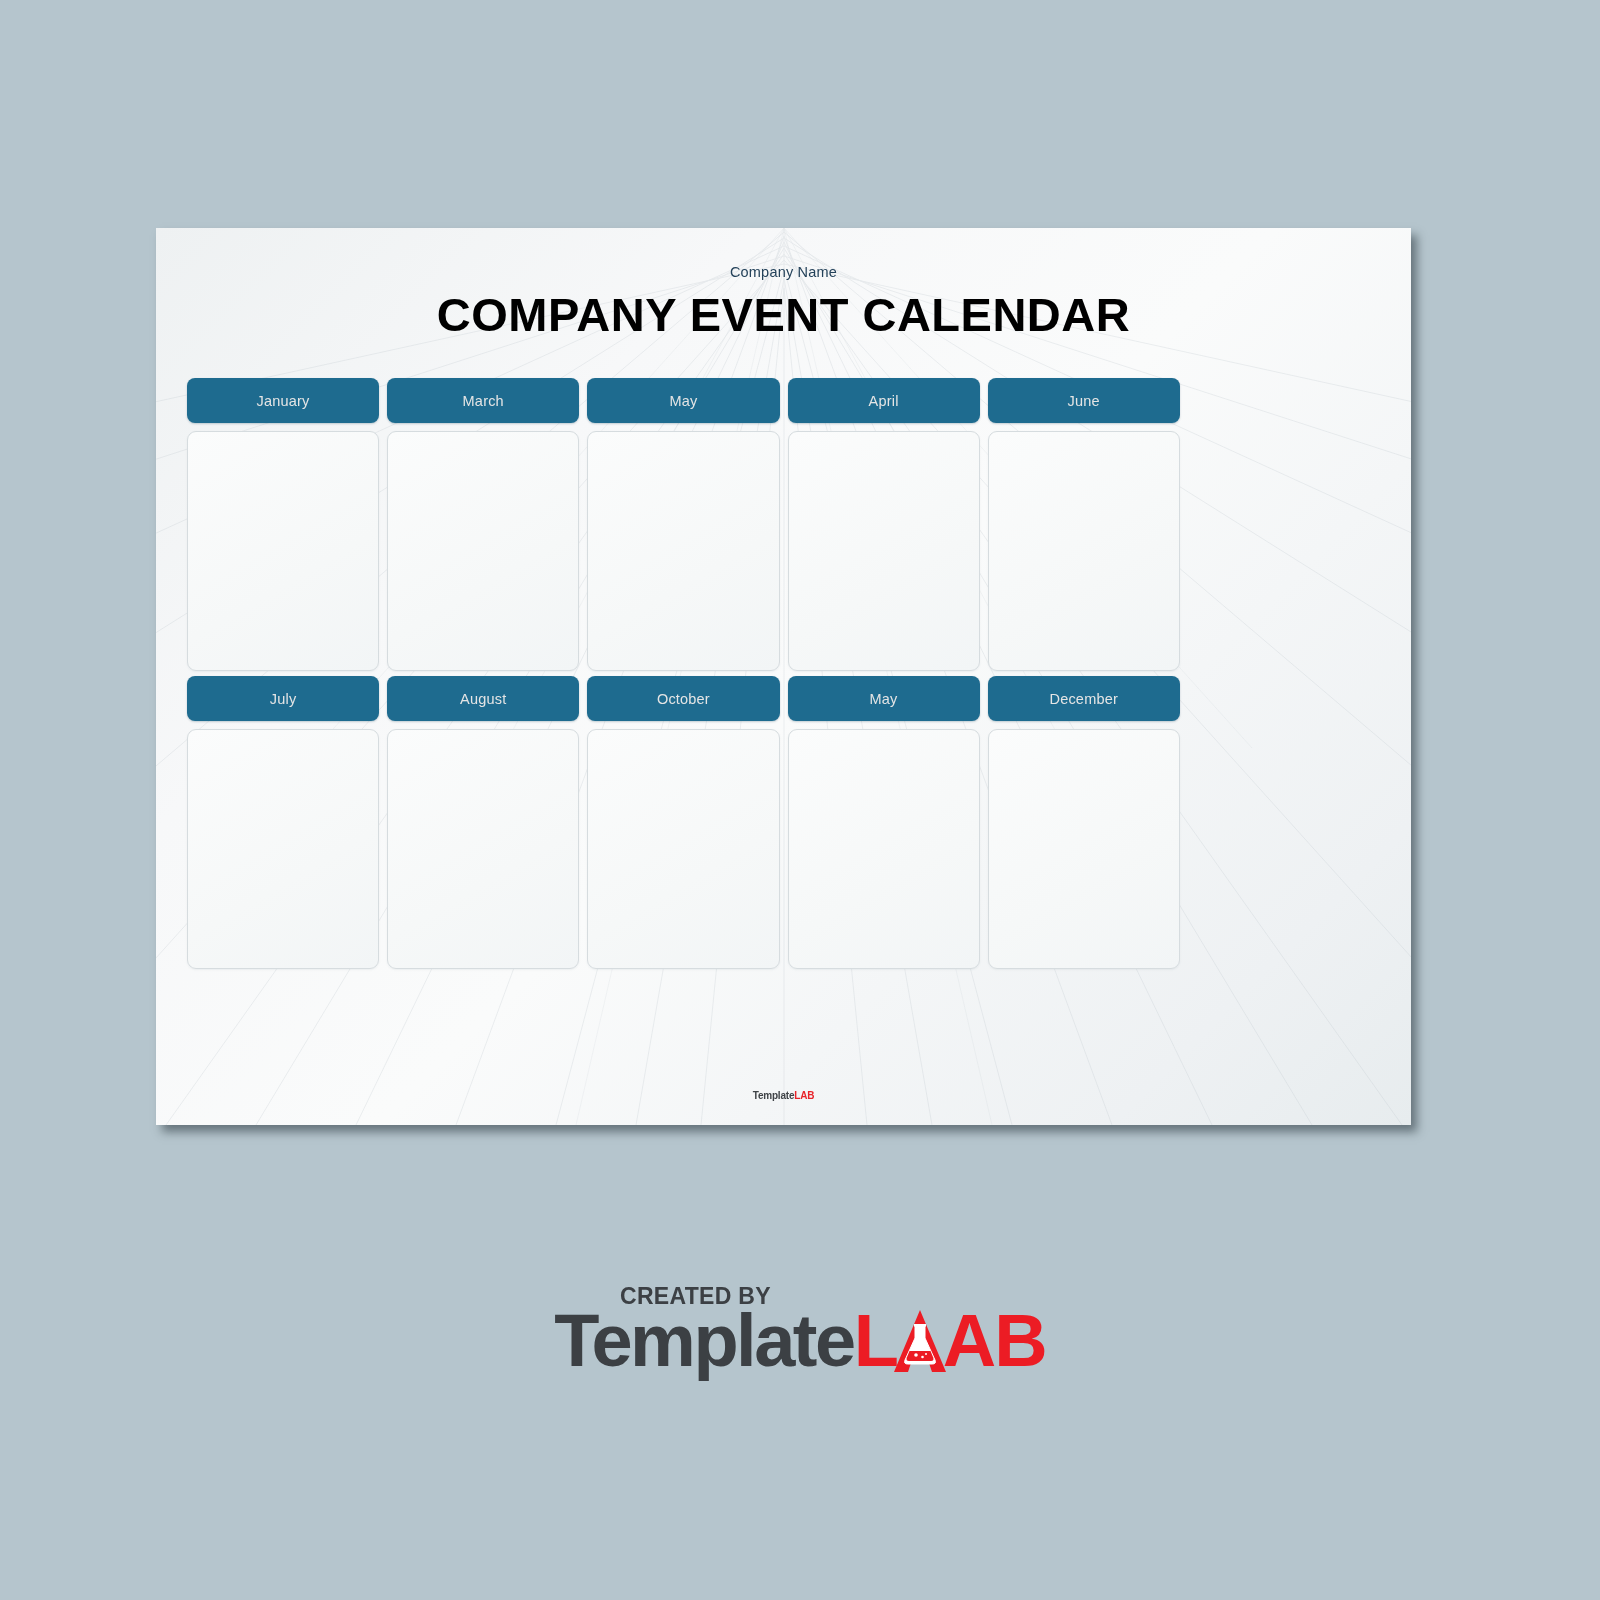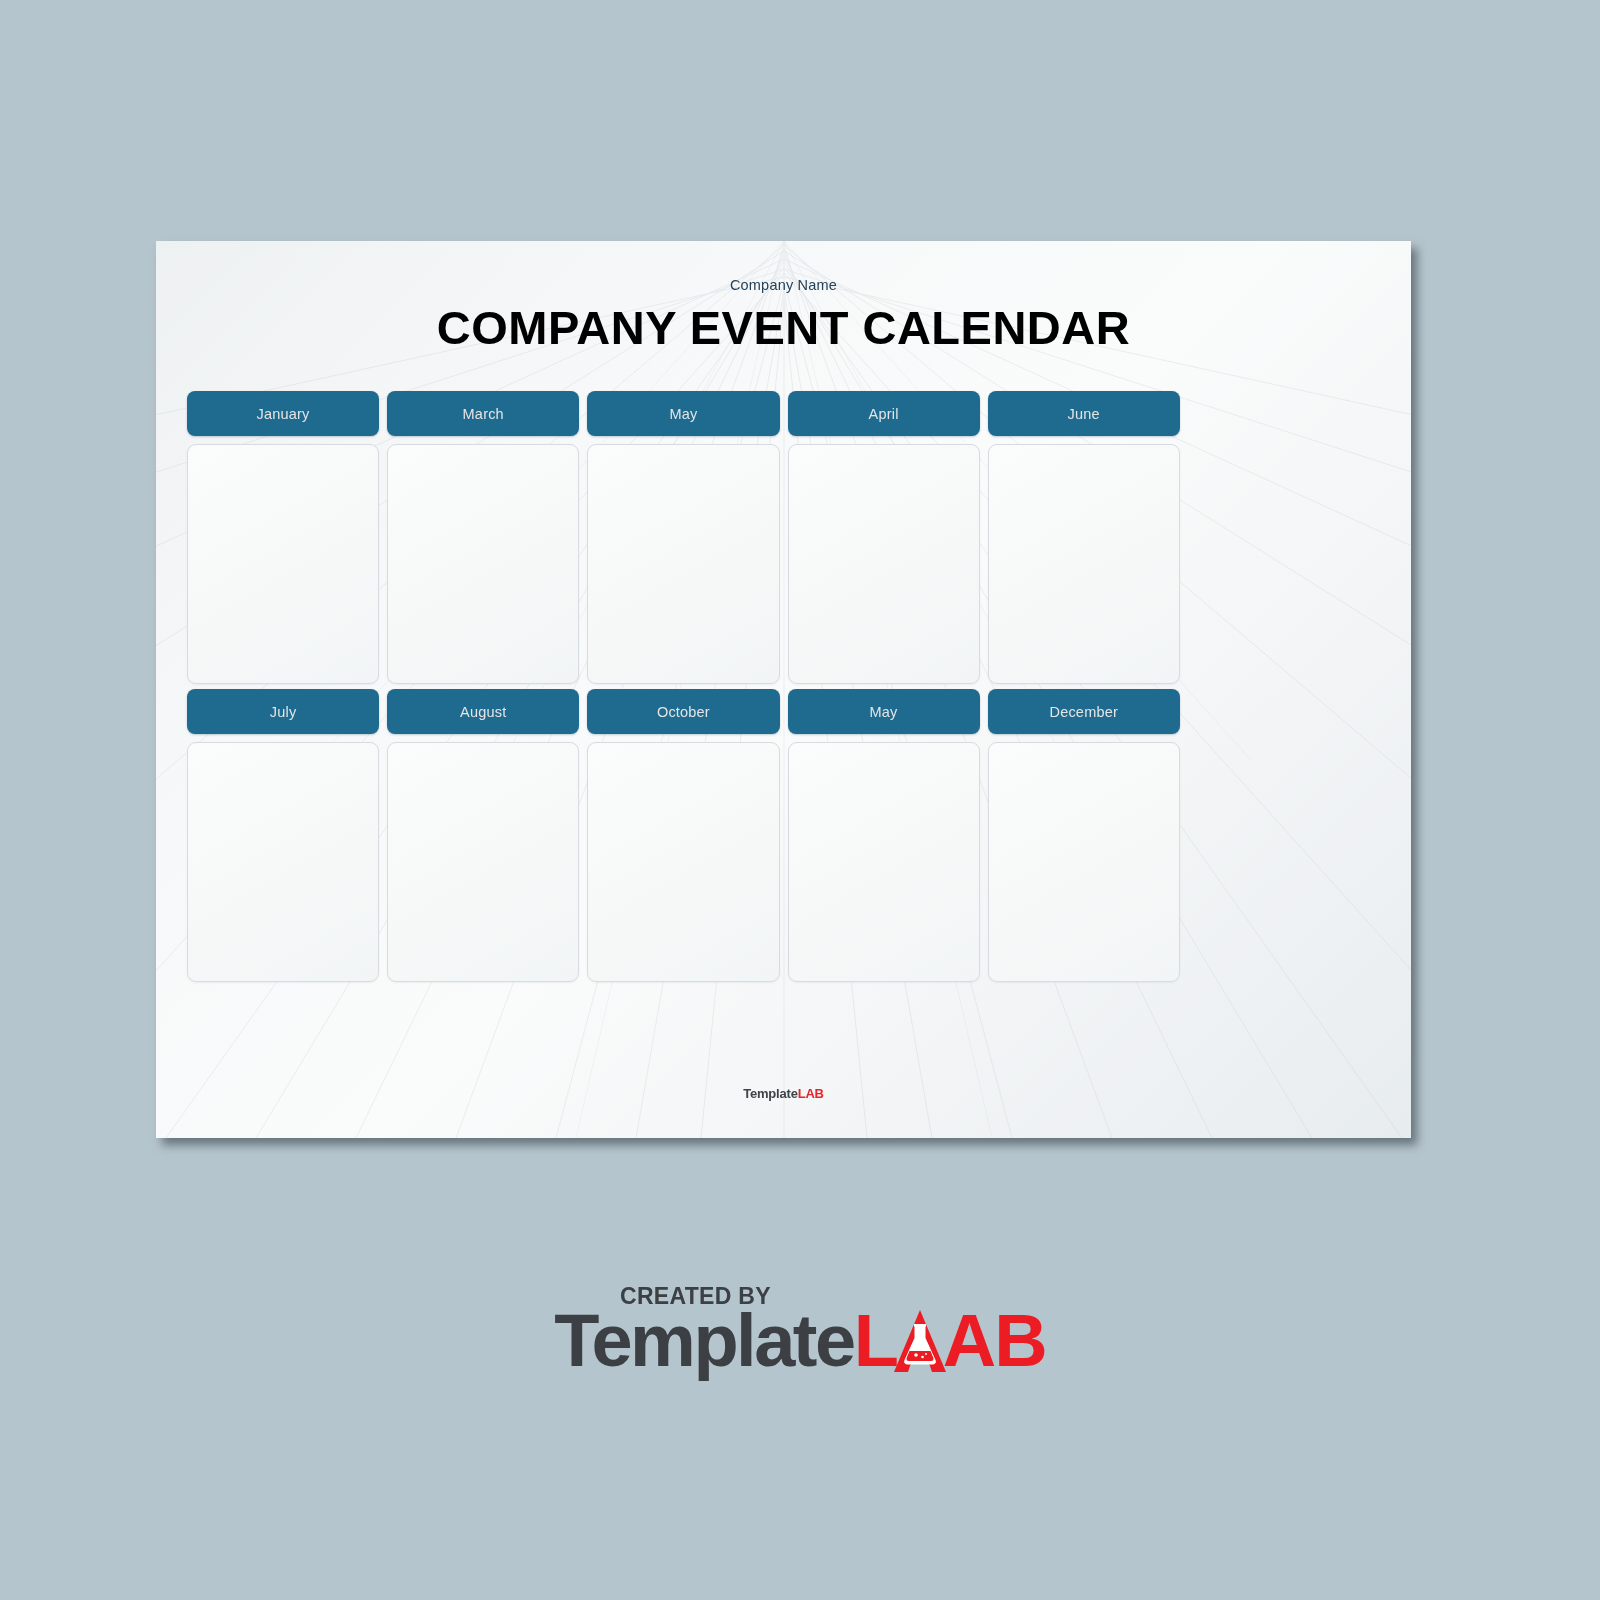--- a/index.html
+++ b/index.html
@@ -18,21 +18,20 @@
   
   #page-sheet {
     position: absolute;
     left: 156px;
     top: 228px;
     width: 1255px;
     height: 897px;
     background: #f4f6f7;
     box-shadow: 6px 7px 9px rgba(40,52,60,0.55);
     overflow: hidden;
-    margin-top: 13px;
   }
 
   
   #paper-gradient {
     position: absolute;
     inset: 0;
     background:
       linear-gradient(135deg, #eef1f2 0%, #f7f8f9 28%, #fafbfb 52%, #eef1f3 86%, #e7ecee 100%);
     pointer-events: none;
   }
@@ -112,25 +111,25 @@
     background: linear-gradient(150deg, #fbfcfc 0%, #f6f8f8 60%, #f2f5f6 100%);
     border: 1px solid #d6dcdf;
     border-radius: 9px;
     box-shadow: 0 1px 2px rgba(120,135,145,0.10);
   }
 
   
   #sheet-footer {
     position: absolute;
     left: 0;
-    bottom: 37px;
+    bottom: 24px;
     width: 100%;
     text-align: center;
     z-index: 3;
-    font-size: 13px;
+    font-size: 10px;
     font-weight: bold;
     letter-spacing: -0.2px;
   }
   #sheet-footer .tl-template { color: #3f4347; }
   #sheet-footer .tl-lab { color: #e8242a; }
 
   
   #created-by-logo {
     position: absolute;
     left: 0;

